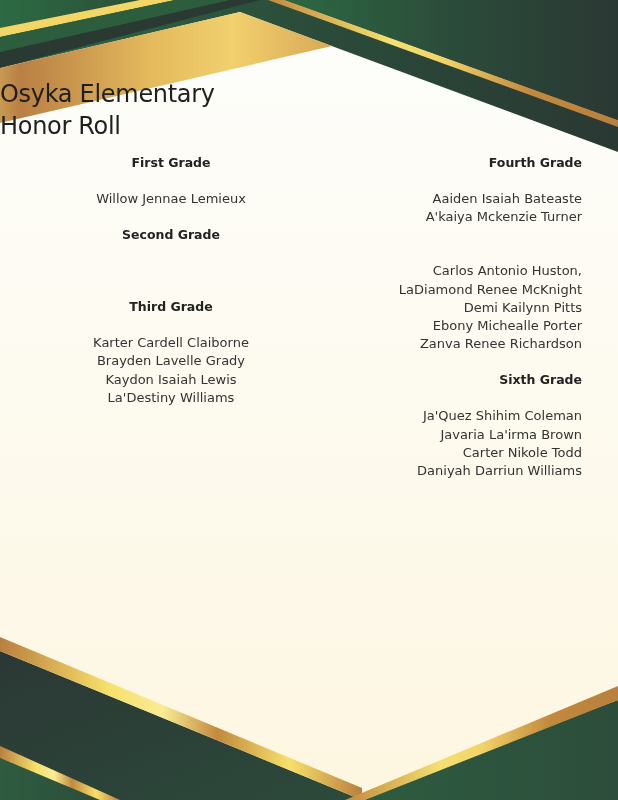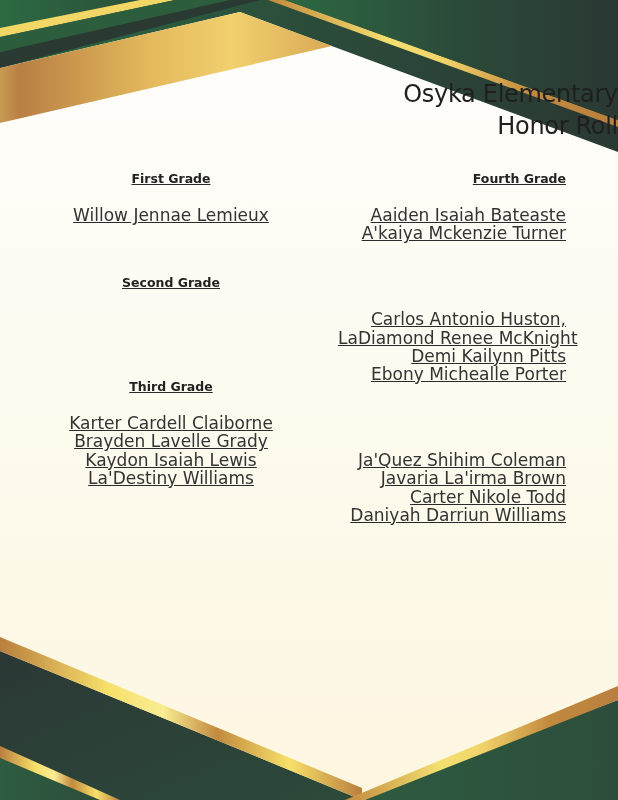--- a/index.html
+++ b/index.html
@@ -4,35 +4,35 @@
   <style>
     html, body { margin: 0; padding: 0; }
     body {
       width: 618px; height: 800px; overflow: hidden; position: relative;
       background: linear-gradient(180deg, #fefefc 0%, #fdfbf2 40%, #fdf7e1 100%);
       font-family: "Liberation Sans", "DejaVu Sans", sans-serif;
       color: #2a2a2a;
     }
     .deco { position: absolute; left: 0; top: 0; width: 618px; height: 800px; pointer-events: none; }
     .title-block {
-      position: absolute; left: 0; top: 78px; width: 618px; text-align: right;
+      position: absolute; left: 0; top: 78px; width: 618px; text-align: left;
       font-family: "DejaVu Sans", sans-serif; font-size: 24px; line-height: 32px; color: #1f1f1f;
       font-weight: normal; letter-spacing: -0.3px;
     }
     .col { position: absolute; top: 154px; width: 260px; text-align: center; }
     .col.left { left: 41px; }
     .col.right { left: 322px; text-align: right; }
-    .grade { margin: 16px; text-decoration: underline; }
+    .grade { margin: 0; }
     .grade-heading {
       font-family: "DejaVu Sans", sans-serif; font-weight: bold; font-size: 12.5px;
       line-height: 18px; color: #222; height: 18px;
     }
     .student-list { margin: 0; padding: 0; list-style: none; }
     .student {
-      font-family: "DejaVu Sans", sans-serif; font-size: 17px; line-height: 18.2px;
+      font-family: "DejaVu Sans", sans-serif; font-size: 13px; line-height: 18.2px;
       color: #333; white-space: nowrap;
     }
     .gap18 { height: 18px; }
   </style>
 </head>
 <body>
 
 <svg class="deco" viewBox="0 0 618 800" xmlns="http://www.w3.org/2000/svg">
   <defs>
     <linearGradient id="greenTR" x1="0" y1="0" x2="1" y2="0">
@@ -147,24 +147,26 @@
     </ul>
   </section>
   <div class="gap18"></div>
   <section class="grade">
     <div class="gap18"></div>
     <ul class="student-list">
       <li class="student">Carlos Antonio Huston,</li>
       <li class="student">LaDiamond Renee McKnight</li>
       <li class="student">Demi Kailynn Pitts</li>
       <li class="student">Ebony Michealle Porter</li>
+      <li class="student">Zanva Renee Richardson</li>
     </ul>
   </section>
   <div class="gap18"></div>
   <section class="grade">
+    <div class="grade-heading">Sixth Grade</div>
     <div class="gap18"></div>
     <ul class="student-list">
       <li class="student">Ja'Quez Shihim Coleman</li>
       <li class="student">Javaria La'irma Brown</li>
       <li class="student">Carter Nikole Todd</li>
       <li class="student">Daniyah Darriun Williams</li>
     </ul>
   </section>
 </div>
 

